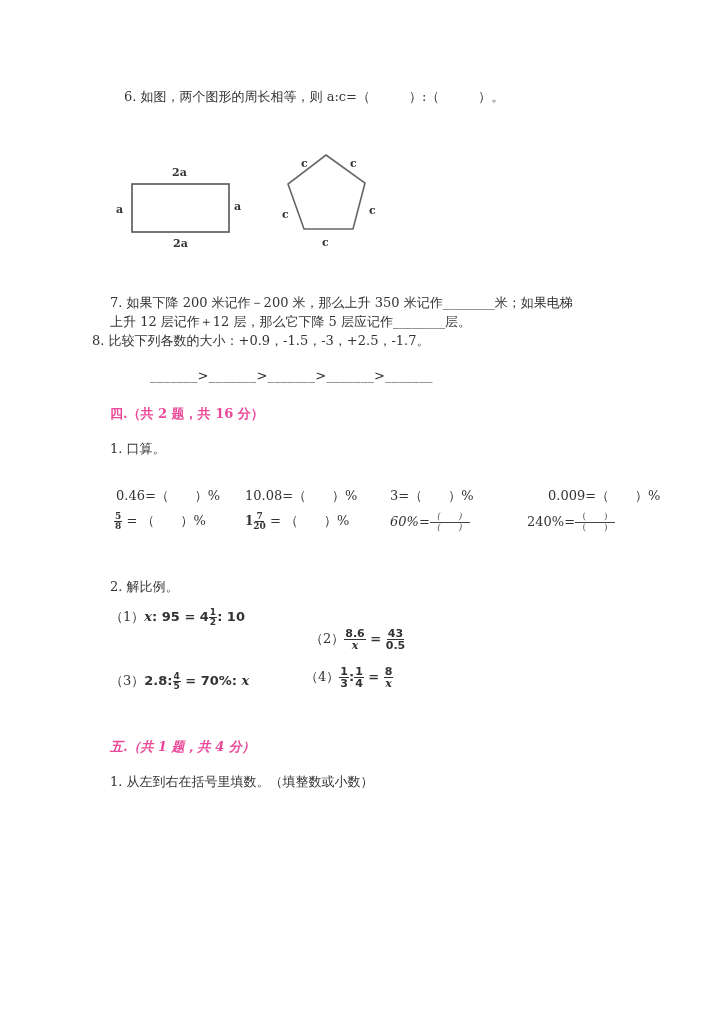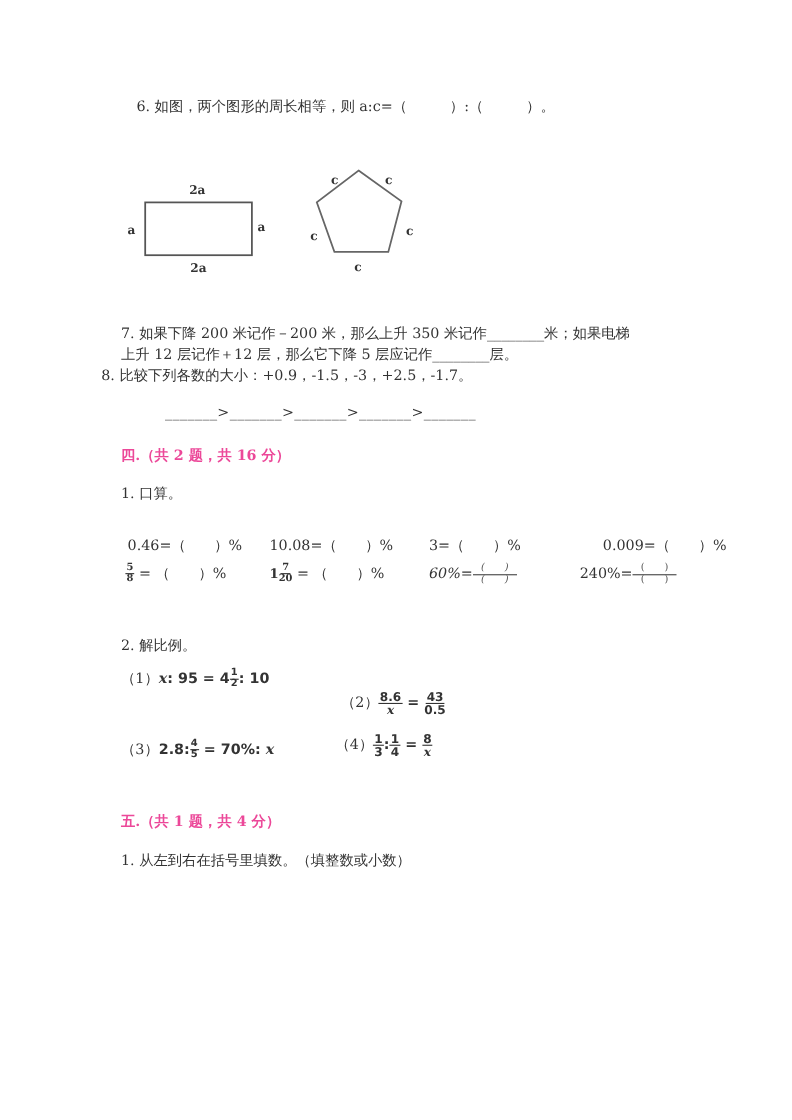--- a/index.html
+++ b/index.html
@@ -110,14 +110,14 @@
         <span class="d">3</span>
       </span><span>:</span><span class="frac med">
         <span class="n">1</span>
         <span class="d">4</span>
       </span> <span>=</span> <span class="frac med">
         <span class="n">8</span>
         <span class="d ital">x</span>
       </span></span>
 </div>
 
-<div class="abs h" style="left:110px;top:738px;">五.（共 1 题，共 4 分）</div>
+<div class="abs h" style="left:110px;top:738px;font-style:italic;">五.（共 1 题，共 4 分）</div>
 <div class="abs t" style="left:110px;top:773px;">1. 从左到右在括号里填数。（填整数或小数）</div>
 
 </body></html>

